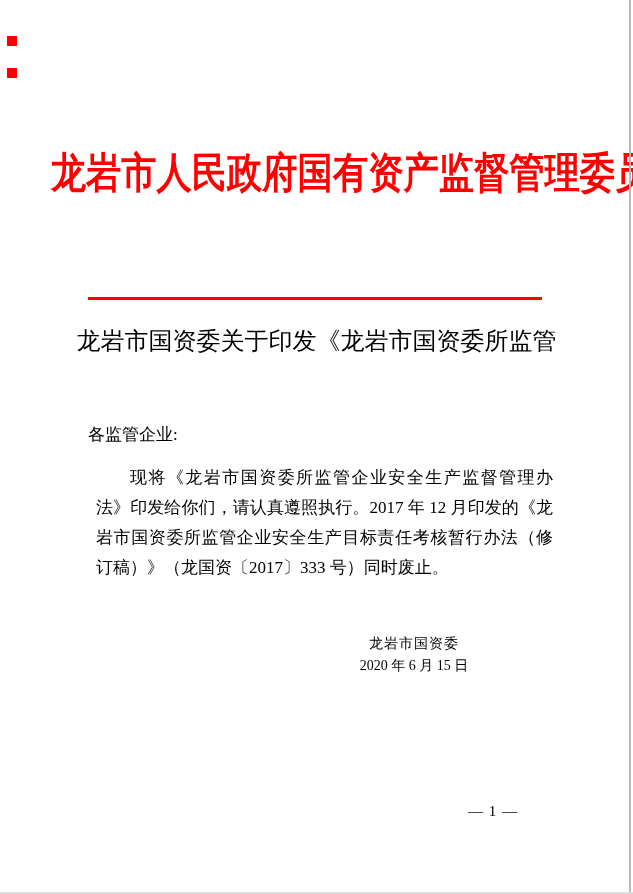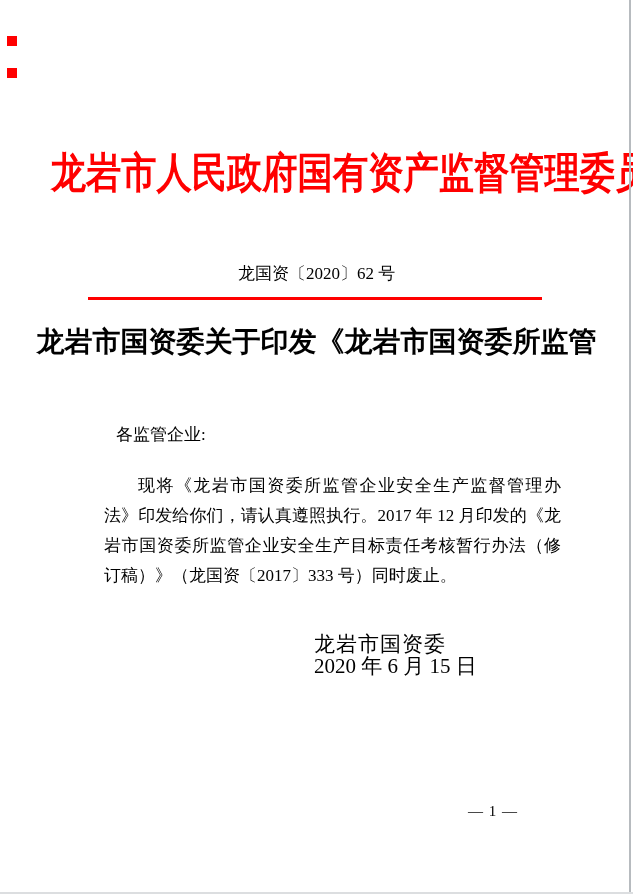--- a/index.html
+++ b/index.html
@@ -54,51 +54,50 @@
     height: 3px;
     background: var(--accent-red, #ff0000);
   }
   .notice-title {
     position: absolute;
     top: 326px;
     left: 0;
     width: 100%;
     margin: 0;
     text-align: center;
-    font-size: 28px;
+    font-size: 24px;
     line-height: 31px;
-    font-weight: bold;
+    font-weight: normal;
     color: var(--text, #000000);
   }
   .salutation {
     position: absolute;
     top: 423px;
     left: 88px;
     font-size: 17px;
     line-height: 24px;
-    margin-left: 28px;
   }
   .body-paragraph {
     position: absolute;
     top: 455px;
     left: 88px;
     width: 457px;
-    margin: 16px;
+    margin: 8px;
     font-size: 17px;
     line-height: 30px;
     text-align: justify;
     text-indent: 2em;
   }
   .sig-block {
     position: absolute;
     top: 633px;
     left: 314px;
     width: 200px;
-    text-align: left;
-    font-size: 21px;
+    text-align: center;
+    font-size: 14px;
   }
   .sig-name { letter-spacing: 1px; line-height: 22px; }
   .sig-date { line-height: 22px; }
   .page-number {
     position: absolute;
     top: 803px;
     left: 458px;
     width: 70px;
     text-align: center;
     font-size: 15px;
@@ -124,21 +123,20 @@
 </head>
 <body>
 
 <div class="page">
 
   <span class="red-mark mark1"></span>
   <span class="red-mark mark2"></span>
 
   <div class="header-title">龙岩市人民政府国有资产监督管理委员会</div>
 
-  <div class="doc-number">龙国资〔2020〕62 号</div>
 
   <div class="red-line"></div>
 
   <h1 class="notice-title">
     <span>龙岩市国资委关于印发《龙岩市国资委所监管</span><br>
   </h1>
 
   <div class="salutation">各监管企业:</div>
 
   <p class="body-paragraph">现将《龙岩市国资委所监管企业安全生产监督管理办法》印发给你们，请认真遵照执行。2017 年 12 月印发的《龙岩市国资委所监管企业安全生产目标责任考核暂行办法（修订稿）》（龙国资〔2017〕333 号）同时废止。</p>

